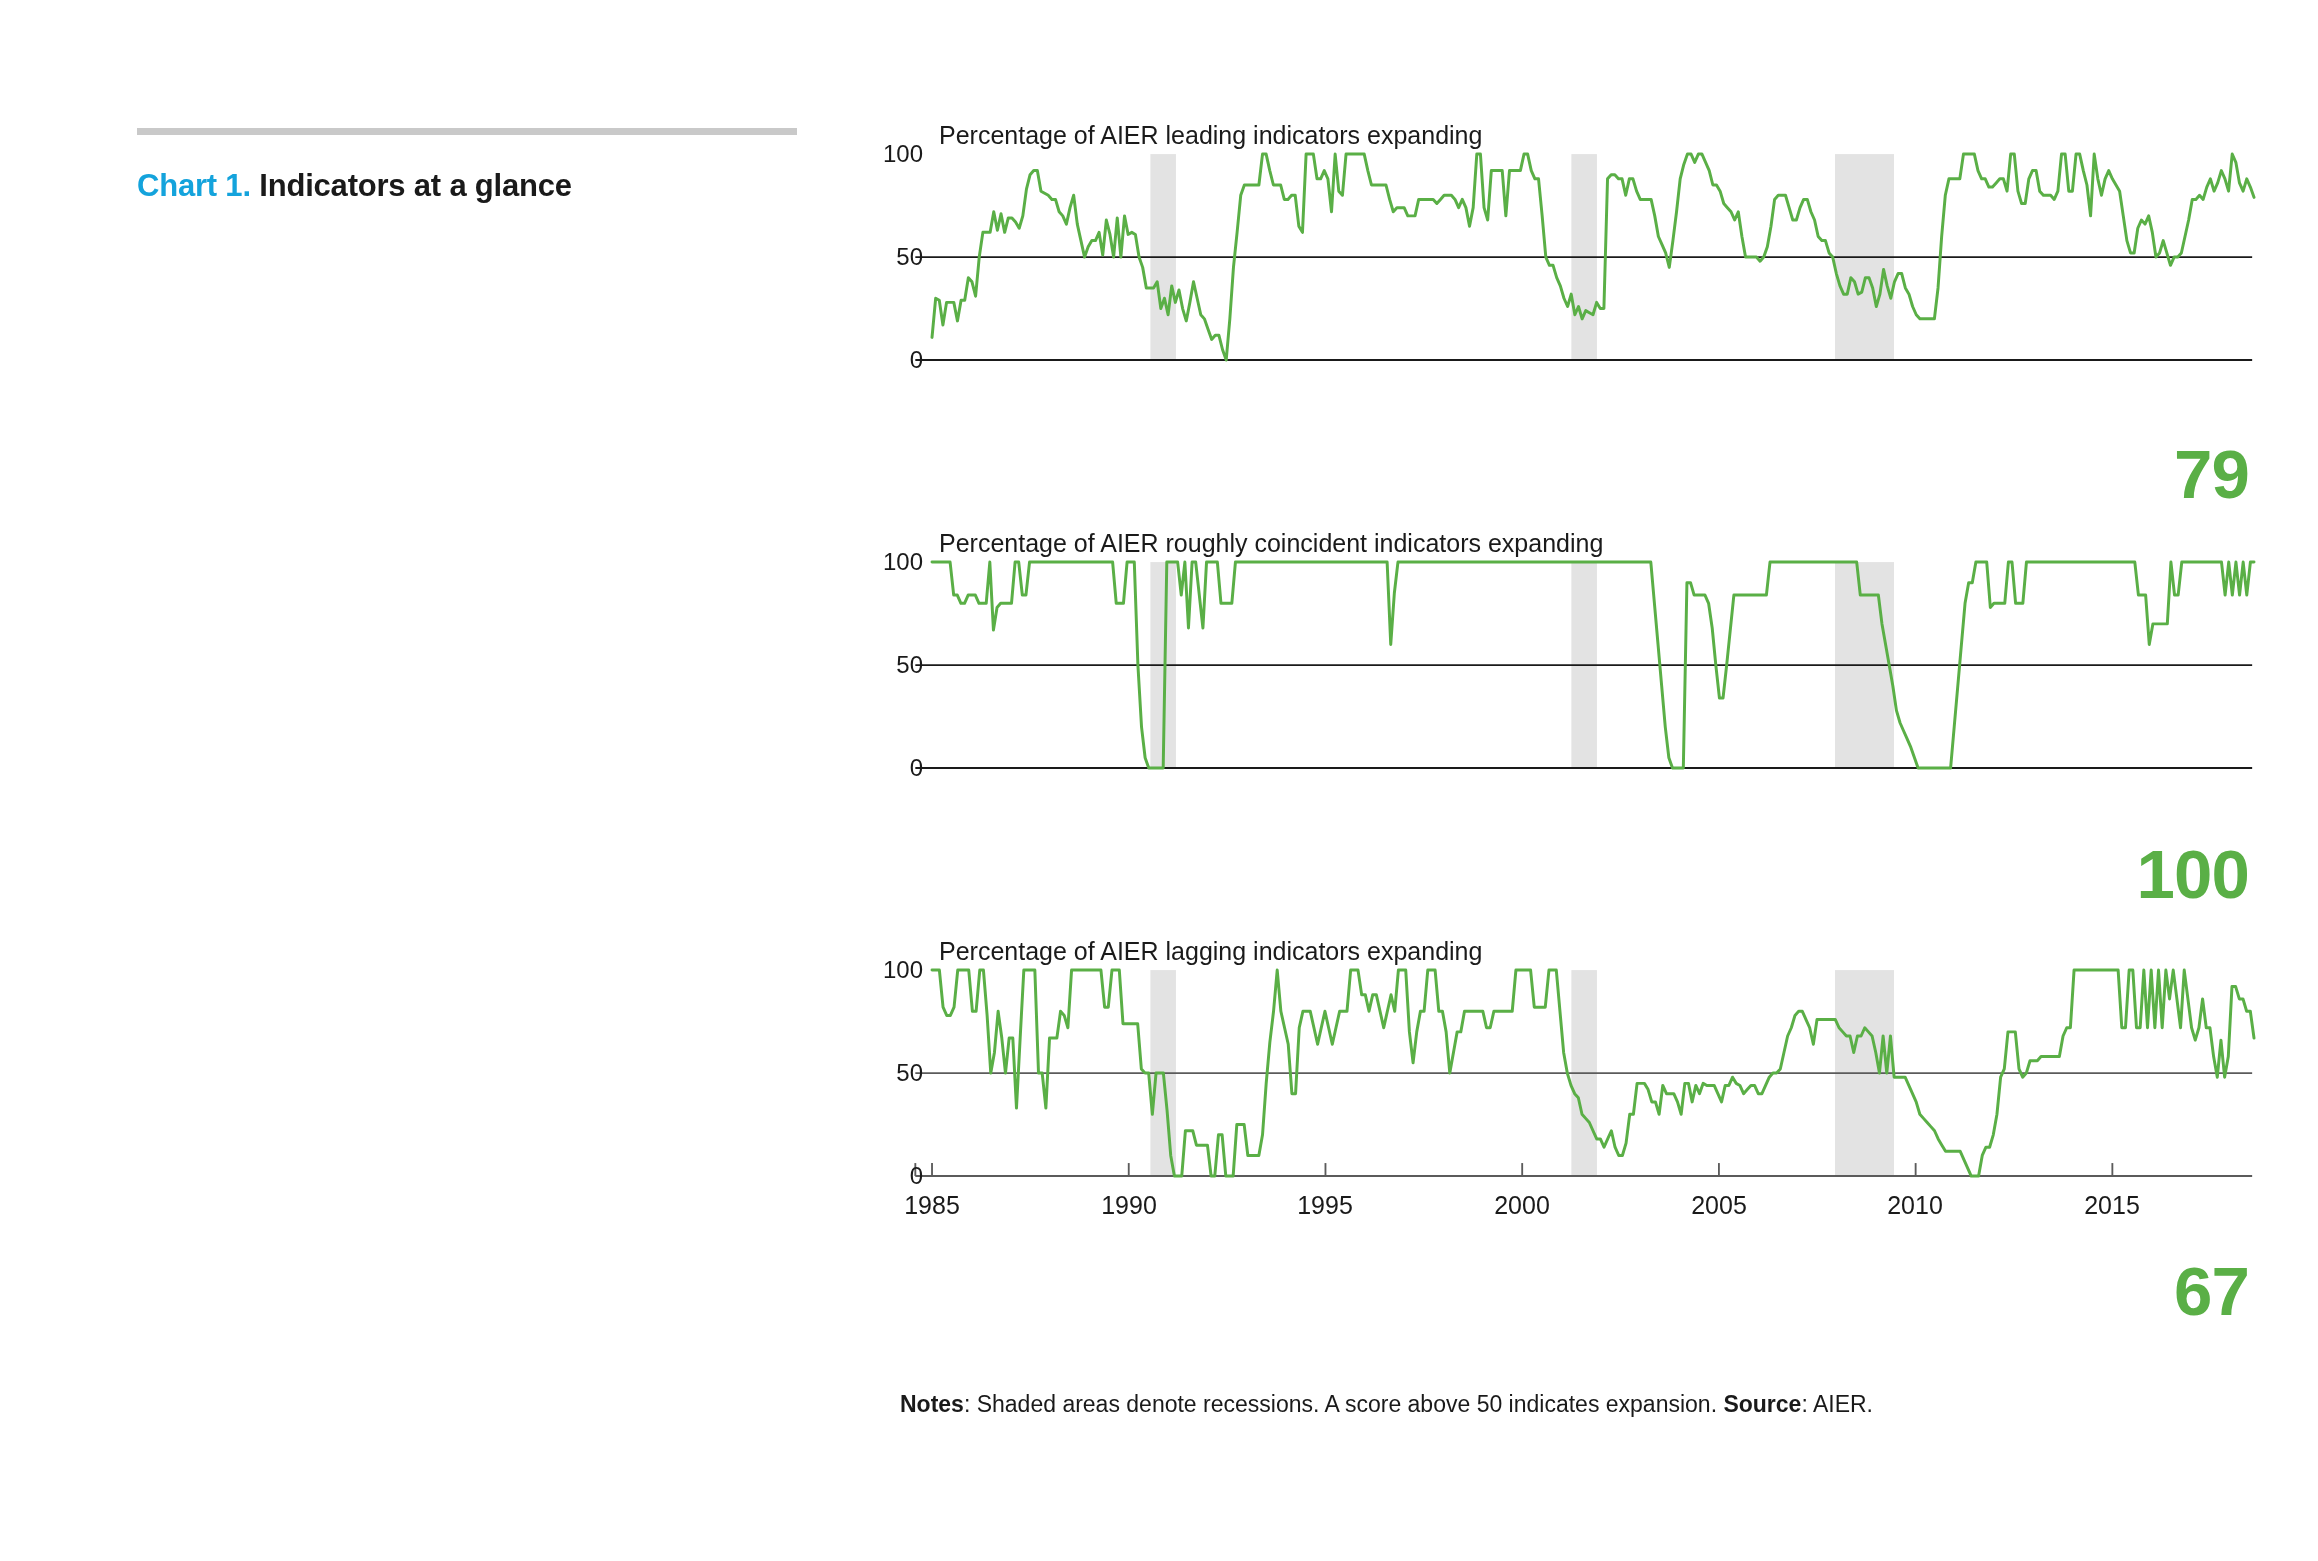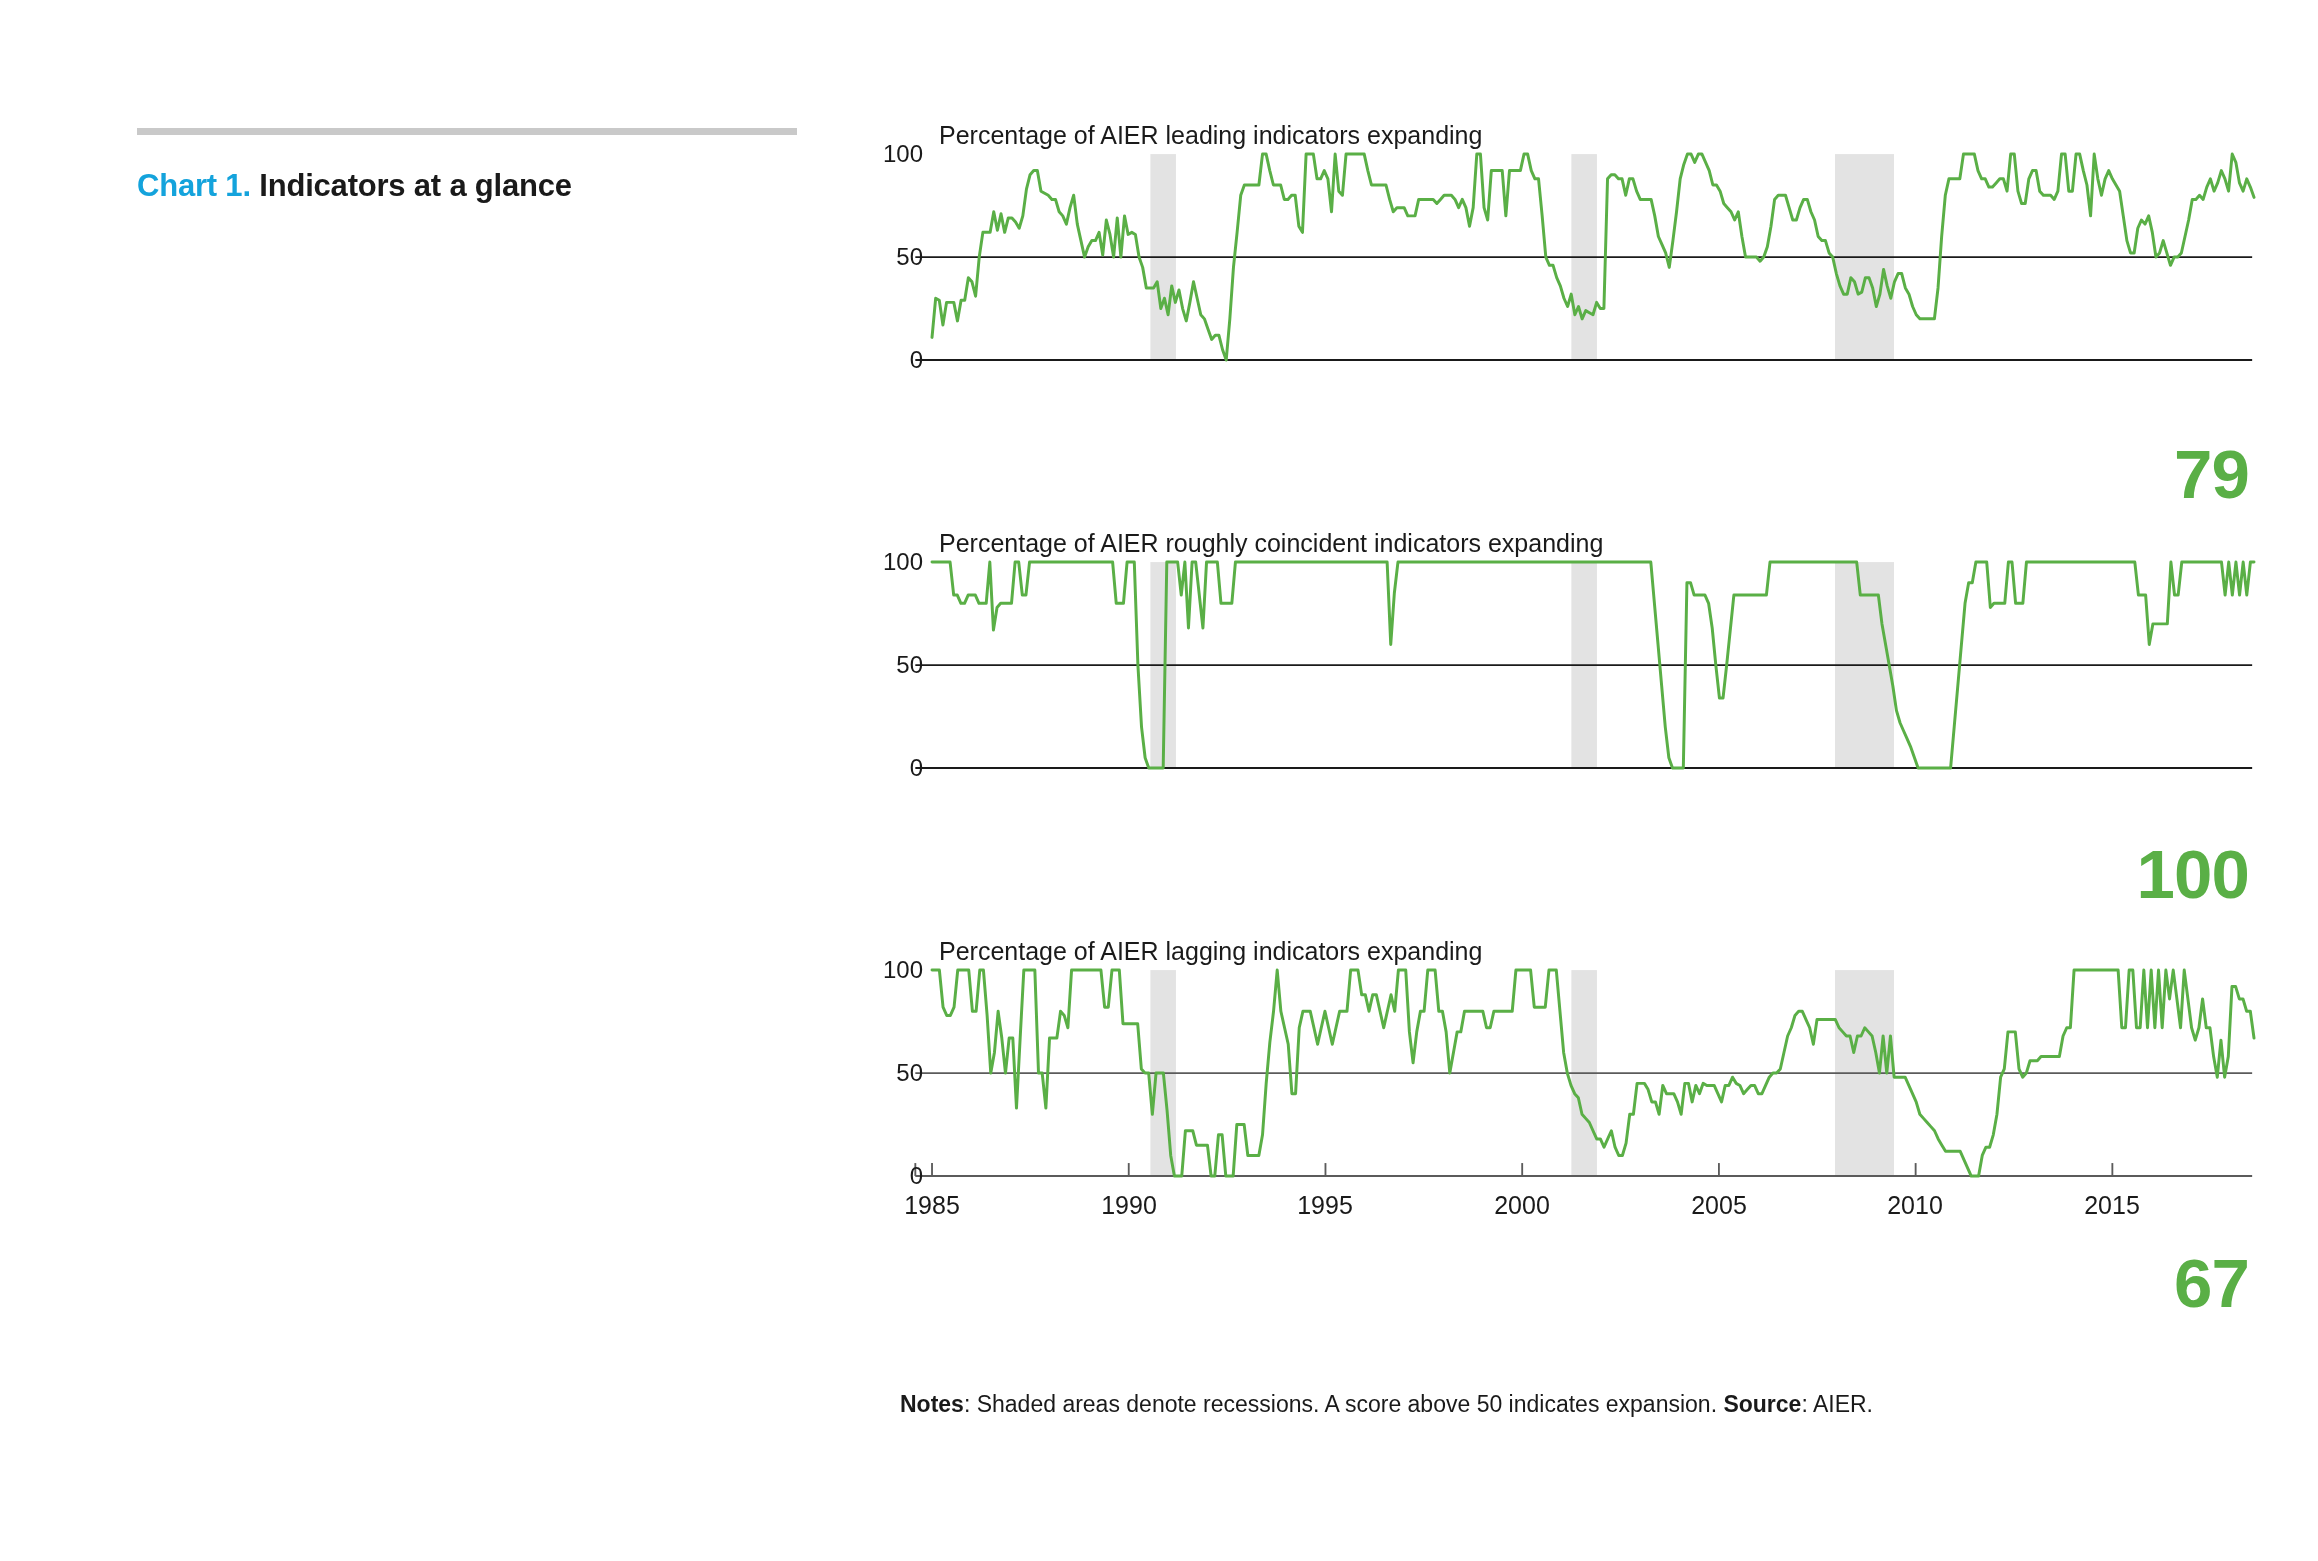--- a/index.html
+++ b/index.html
@@ -90,21 +90,21 @@
             <line x1="691.1607142857159" x2="691.1607142857159" y1="208" y2="222" stroke="#5b5b5b" stroke-width="2"></line>
             <line x1="903.214285714288" x2="903.214285714288" y1="208" y2="222" stroke="#5b5b5b" stroke-width="2"></line>
             <line x1="1115.26785714286" x2="1115.26785714286" y1="208" y2="222" stroke="#5b5b5b" stroke-width="2"></line>
             <line x1="1327.3214285714319" x2="1327.3214285714319" y1="208" y2="222" stroke="#5b5b5b" stroke-width="2"></line>
             <line x1="37" x2="37" y1="208" y2="222" stroke="#5b5b5b" stroke-width="2"></line>
             <path d="M55.00 0.00 L58.96 0.00 L62.92 0.00 L66.88 39.96 L70.83 48.84 L74.79 48.84 L78.75 39.96 L82.71 0.00 L86.67 0.00 L90.63 0.00 L94.58 0.00 L98.54 44.40 L102.50 44.40 L106.46 0.00 L110.42 0.00 L114.38 48.84 L118.33 111.00 L122.29 88.80 L126.25 44.40 L130.21 73.26 L134.17 111.00 L138.13 73.26 L142.08 73.26 L146.04 148.74 L150.00 73.26 L153.96 0.00 L157.92 0.00 L161.88 0.00 L165.83 0.00 L169.79 111.00 L173.75 111.00 L177.71 148.74 L181.67 73.26 L185.63 73.26 L189.58 73.26 L193.54 44.40 L197.50 48.84 L201.46 62.16 L205.42 0.00 L209.38 0.00 L213.33 0.00 L217.29 0.00 L221.25 0.00 L225.21 0.00 L229.17 0.00 L233.13 0.00 L237.08 0.00 L241.04 39.96 L245.00 39.96 L248.96 0.00 L252.92 0.00 L256.88 0.00 L260.83 57.72 L264.79 57.72 L268.75 57.72 L272.71 57.72 L276.67 57.72 L280.63 106.56 L284.58 111.00 L288.54 111.00 L292.50 155.40 L296.46 111.00 L300.42 111.00 L304.38 111.00 L308.33 150.96 L312.29 199.80 L316.25 222.00 L320.21 222.00 L324.17 222.00 L328.13 173.16 L332.08 173.16 L336.04 173.16 L340.00 188.70 L343.96 188.70 L347.92 188.70 L351.88 188.70 L355.83 222.00 L359.79 222.00 L363.75 177.60 L367.71 177.60 L371.67 222.00 L375.63 222.00 L379.58 222.00 L383.54 166.50 L387.50 166.50 L391.46 166.50 L395.42 199.80 L399.38 199.80 L403.33 199.80 L407.29 199.80 L411.25 177.60 L415.21 122.10 L419.17 77.70 L423.13 44.40 L427.08 0.00 L431.04 44.40 L435.00 62.16 L438.96 79.92 L442.92 133.20 L446.88 133.20 L450.83 62.16 L454.79 44.40 L458.75 44.40 L462.71 44.40 L466.67 62.16 L470.63 79.92 L474.58 62.16 L478.54 44.40 L482.50 62.16 L486.46 79.92 L490.42 62.16 L494.38 44.40 L498.33 44.40 L502.29 44.40 L506.25 0.00 L510.21 0.00 L514.17 0.00 L518.13 26.64 L522.08 26.64 L526.04 44.40 L530.00 26.64 L533.96 26.64 L537.92 44.40 L541.88 62.16 L545.83 44.40 L549.79 26.64 L553.75 44.40 L557.71 0.00 L561.67 0.00 L565.63 0.00 L569.58 66.60 L573.54 99.90 L577.50 66.60 L581.46 44.40 L585.42 44.40 L589.38 0.00 L593.33 0.00 L597.29 0.00 L601.25 44.40 L605.21 44.40 L609.17 66.60 L613.13 111.00 L617.08 88.80 L621.04 66.60 L625.00 66.60 L628.96 44.40 L632.92 44.40 L636.88 44.40 L640.83 44.40 L644.79 44.40 L648.75 44.40 L652.71 62.16 L656.67 62.16 L660.63 44.40 L664.58 44.40 L668.54 44.40 L672.50 44.40 L676.46 44.40 L680.42 44.40 L684.38 0.00 L688.33 0.00 L692.29 0.00 L696.25 0.00 L700.21 0.00 L704.17 39.96 L708.13 39.96 L712.08 39.96 L716.04 39.96 L720.00 0.00 L723.96 0.00 L727.92 0.00 L731.88 44.40 L735.83 88.80 L739.79 111.00 L743.75 124.32 L747.71 133.20 L751.67 137.64 L755.63 155.40 L759.58 159.84 L763.54 164.28 L767.50 173.16 L771.46 182.04 L775.42 182.04 L779.38 190.92 L783.33 182.04 L787.29 173.16 L791.25 190.92 L795.21 199.80 L799.17 199.80 L803.13 186.48 L807.08 155.40 L811.04 155.40 L815.00 122.10 L818.96 122.10 L822.92 122.10 L826.88 128.76 L830.83 142.08 L834.79 142.08 L838.75 155.40 L842.71 124.32 L846.67 133.20 L850.63 133.20 L854.58 133.20 L858.54 142.08 L862.50 155.40 L866.46 122.10 L870.42 122.10 L874.37 142.08 L878.33 124.32 L882.29 133.20 L886.25 122.10 L890.21 124.32 L894.17 124.32 L898.13 124.32 L902.08 133.20 L906.04 142.08 L910.00 124.32 L913.96 124.32 L917.92 115.44 L921.87 122.10 L925.83 124.32 L929.79 133.20 L933.75 128.76 L937.71 124.32 L941.67 124.32 L945.63 133.20 L949.58 133.20 L953.54 124.32 L957.50 115.44 L961.46 111.00 L965.42 111.00 L969.38 106.56 L973.33 88.80 L977.29 71.04 L981.25 62.16 L985.21 48.84 L989.17 44.40 L993.13 44.40 L997.08 53.28 L1001.04 62.16 L1005.00 79.92 L1008.96 53.28 L1012.92 53.28 L1016.88 53.28 L1020.83 53.28 L1024.79 53.28 L1028.75 53.28 L1032.71 62.16 L1036.67 66.60 L1040.63 71.04 L1044.58 71.04 L1048.54 88.80 L1052.50 71.04 L1056.46 71.04 L1060.42 62.16 L1064.38 66.60 L1068.33 71.04 L1072.29 88.80 L1076.25 111.00 L1080.21 71.04 L1084.17 111.00 L1088.13 71.04 L1092.08 115.44 L1096.04 115.44 L1100.00 115.44 L1103.96 115.44 L1107.92 124.32 L1111.88 133.20 L1115.83 142.08 L1119.79 155.40 L1123.75 159.84 L1127.71 164.28 L1131.67 168.72 L1135.63 173.16 L1139.58 182.04 L1143.54 188.70 L1147.50 195.36 L1151.46 195.36 L1155.42 195.36 L1159.38 195.36 L1163.33 195.36 L1167.29 204.24 L1171.25 213.12 L1175.21 222.00 L1179.17 222.00 L1183.13 222.00 L1187.08 199.80 L1191.04 190.92 L1195.00 190.92 L1198.96 177.60 L1202.92 155.40 L1206.88 115.44 L1210.83 106.56 L1214.79 66.60 L1218.75 66.60 L1222.71 66.60 L1226.67 106.56 L1230.63 115.44 L1234.58 111.00 L1238.54 97.68 L1242.50 97.68 L1246.46 97.68 L1250.42 93.24 L1254.38 93.24 L1258.33 93.24 L1262.29 93.24 L1266.25 93.24 L1270.21 93.24 L1274.17 71.04 L1278.13 62.16 L1282.08 62.16 L1286.04 0.00 L1290.00 0.00 L1293.96 0.00 L1297.92 0.00 L1301.88 0.00 L1305.83 0.00 L1309.79 0.00 L1313.75 0.00 L1317.71 0.00 L1321.67 0.00 L1325.63 0.00 L1329.58 0.00 L1333.54 0.00 L1337.50 62.16 L1341.46 62.16 L1345.42 0.00 L1349.38 0.00 L1353.33 62.16 L1357.29 62.16 L1361.25 0.00 L1365.21 62.16 L1369.17 0.00 L1373.13 62.16 L1377.08 0.00 L1381.04 62.16 L1385.00 0.00 L1388.96 31.08 L1392.92 0.00 L1396.88 31.08 L1400.83 62.16 L1404.79 0.00 L1408.75 31.08 L1412.71 62.16 L1416.67 75.48 L1420.63 62.16 L1424.58 31.08 L1428.54 62.16 L1432.50 62.16 L1436.46 93.24 L1440.42 115.44 L1444.38 75.48 L1448.33 115.44 L1452.29 93.24 L1456.25 17.76 L1460.21 17.76 L1464.17 31.08 L1468.13 31.08 L1472.08 44.40 L1476.04 44.40 L1480.00 73.26 " fill="none" stroke="#5aaf46" stroke-width="3.2" stroke-linejoin="round" stroke-linecap="round"></path>
           </svg>
           <div class="ylabel" style="top: 206px;">0</div>
           <div class="ylabel" style="top: 103px;">50</div>
           <div class="ylabel" style="top: 0px;">100</div>
-          <div class="bigval" style="top: 279px; left: 1368px; transform: translateX(-100%);">67</div>
+          <div class="bigval" style="top: 287px; left: 1368px; transform: translateX(-100%);">67</div>
           <div class="xaxis-labels" style="top: 221px;">
             <span class="xtick" style="left: 51px;">1985</span>
             <span class="xtick" style="left: 248px;">1990</span>
             <span class="xtick" style="left: 444px; text-align: right;">1995</span>
             <span class="xtick" style="left: 641px;">2000</span>
             <span class="xtick" style="left: 838px;">2005</span>
             <span class="xtick" style="left: 1034px;">2010</span>
             <span class="xtick" style="left: 1231px;">2015</span>
           </div>
         </div>

